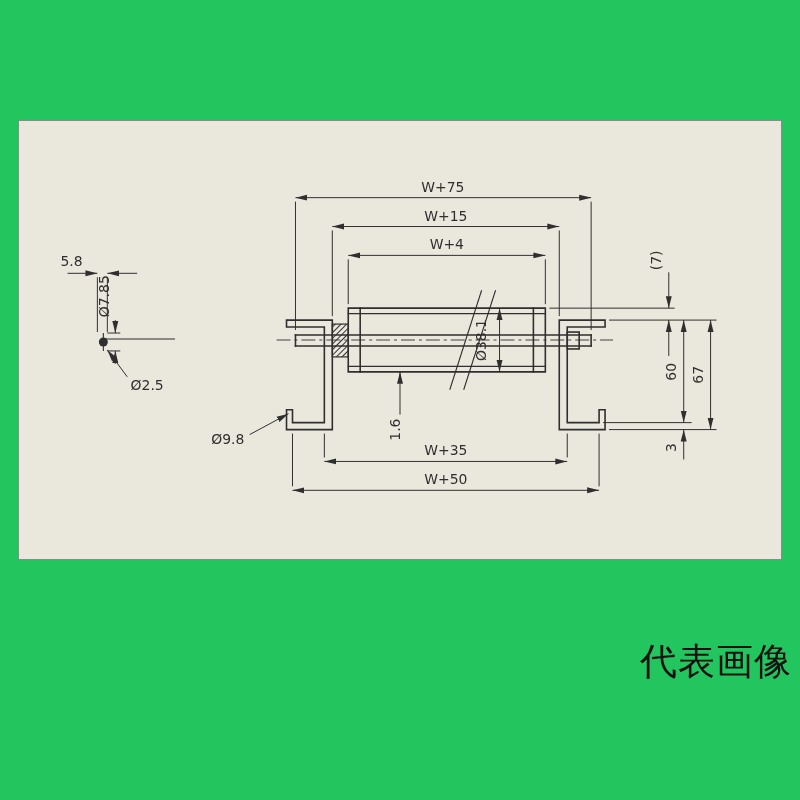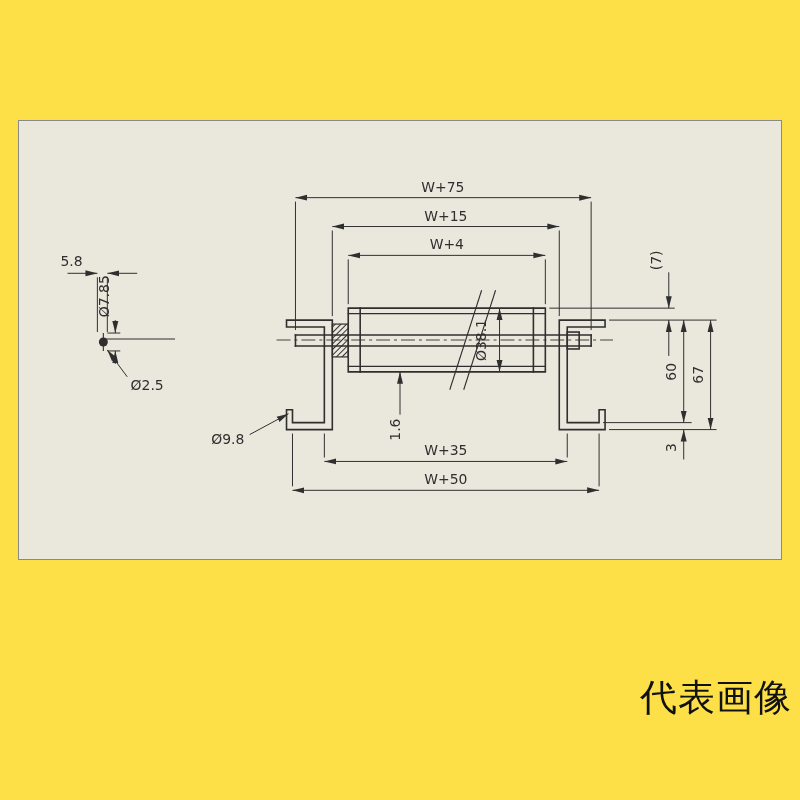--- a/index.html
+++ b/index.html
@@ -2,30 +2,30 @@
 <html style="--panel-bg: #eae7dc; --panel-border: #8a8a8a; --line: #2f2f2f;"><head>
 <meta charset="utf-8">
 <style>
   :root{
     --panel-bg:#eae7dc;
     --panel-border:#8a8a8a;
     --line:#2f2f2f;
   }
   html,body{margin:0;padding:0;}
   body{background:#ffffff;font-family:"DejaVu Sans",sans-serif;}
-  .stage{position:relative;width:800px;height:800px;background:#fde047;overflow:hidden;}
+  .stage{position:relative;width:800px;height:800px;background:#22c55e;overflow:hidden;}
   .panel{
     position:absolute;left:18px;top:120px;width:764px;height:440px;
     background:var(--panel-bg);
     border:1px solid var(--panel-border);
     box-sizing:border-box;
   }
   .panel svg{display:block;width:100%;height:100%;}
   .caption{
-    position:absolute;left:640px;top:678px;width:152px;
+    position:absolute;left:640px;top:642px;width:152px;
     font-size:37px;line-height:1.1;color:#111;
     font-family:"DejaVu Sans",sans-serif;
     letter-spacing:1px;white-space:nowrap;
   }
   .obj{stroke:var(--line);stroke-width:1.6;fill:none;stroke-linecap:square;}
   .thin{stroke:var(--line);stroke-width:1.1;fill:none;}
   .cl{stroke:var(--line);stroke-width:0.9;fill:none;stroke-dasharray:14 4 3 4;}
   .dim line, .dim path.ld{stroke:var(--line);stroke-width:1;fill:none;}
   .t{font-family:"DejaVu Sans",sans-serif;font-size:14px;fill:var(--line);text-anchor:middle;}
   .arrfill{fill:var(--line);}

